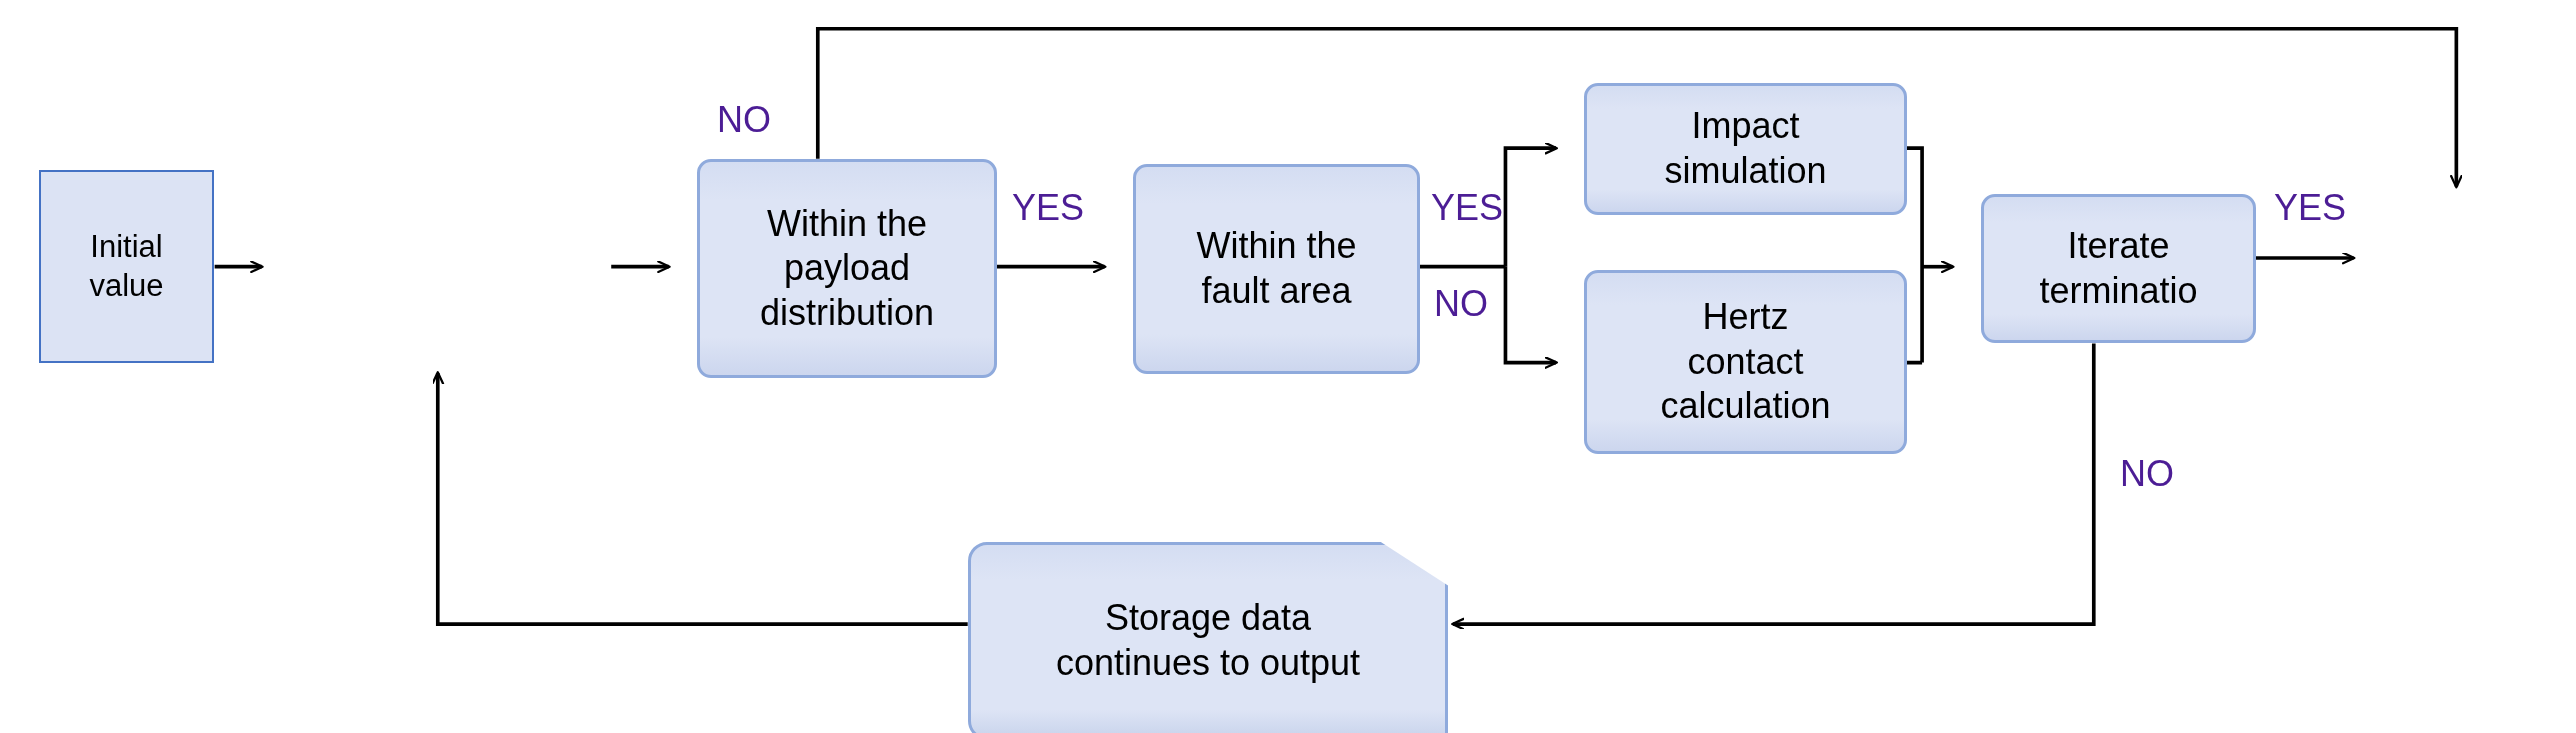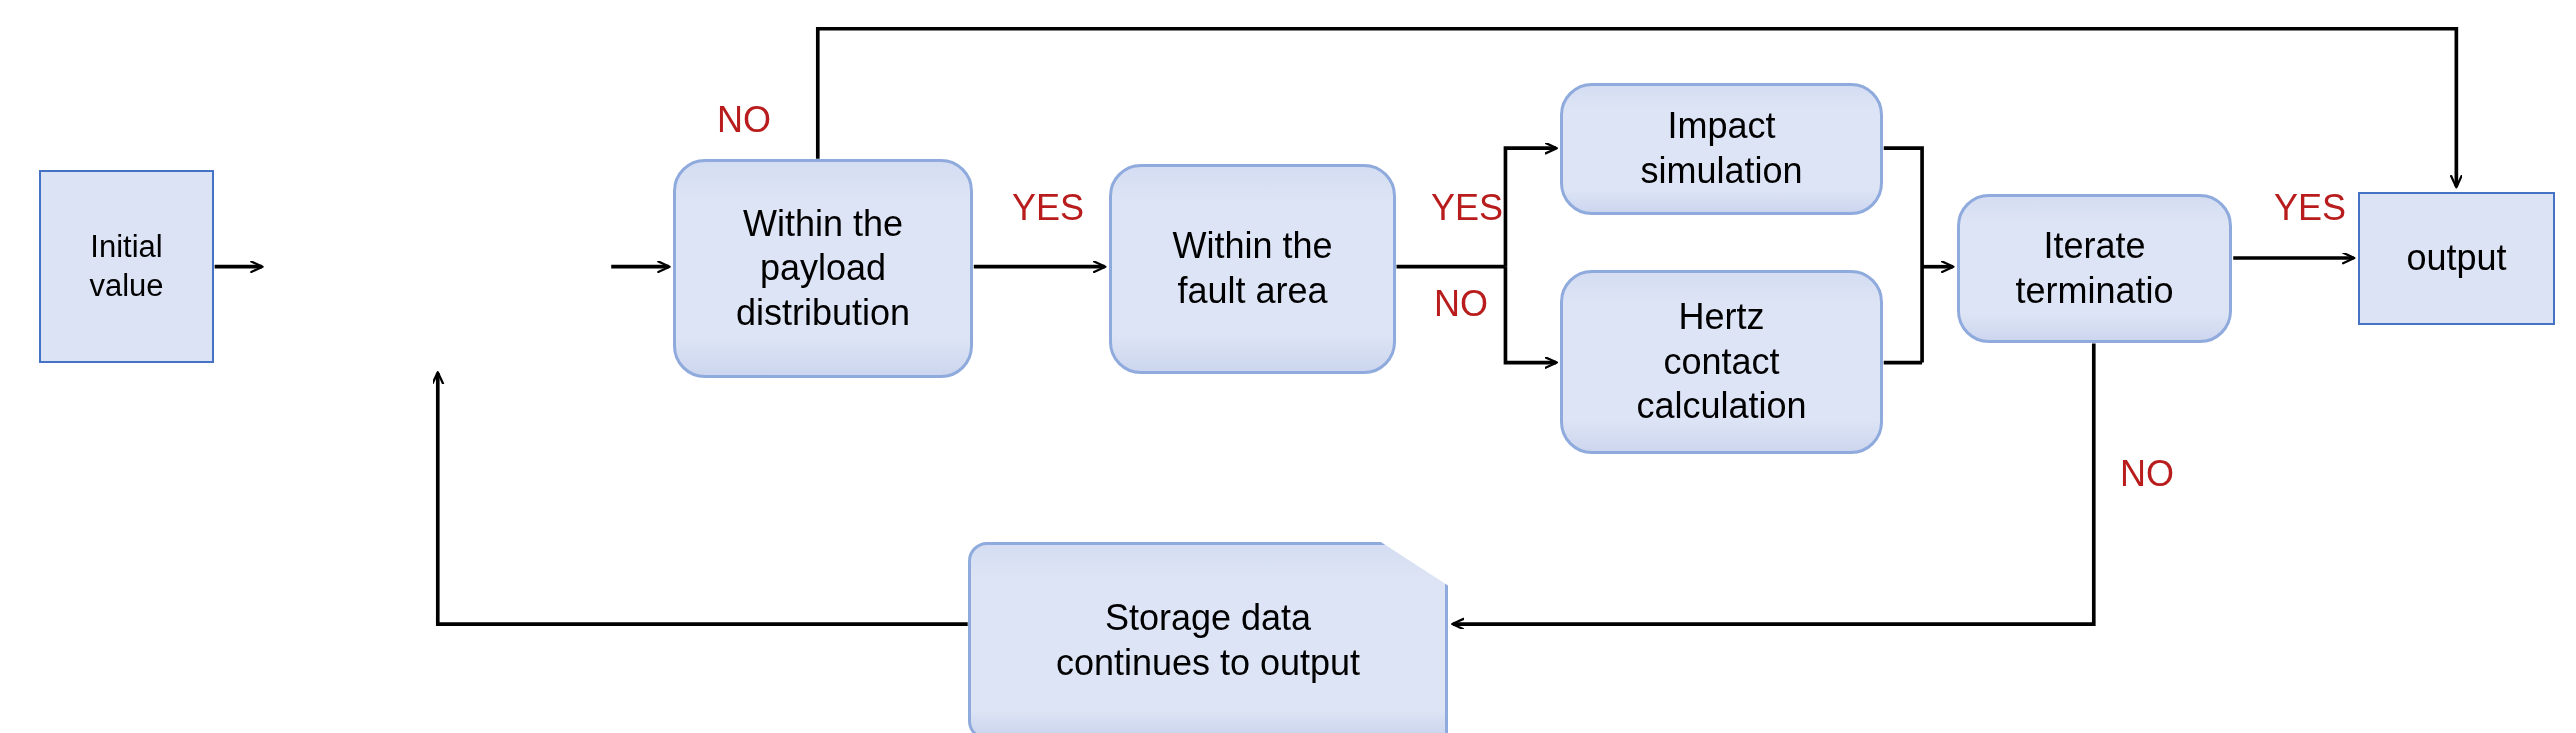--- a/index.html
+++ b/index.html
@@ -40,37 +40,38 @@
   
   .node.rect {
     background: #dce3f4;
     border: 2.6px solid #4472c4;
     border-radius: 0;
   }
   
   .node.round {
     background: linear-gradient(to bottom, #d4ddf2 0%, #dde4f5 18%, #dde4f5 82%, #ccd6ee 100%);
     border: 3.5px solid #8faadc;
-    border-radius: 32px;
+    border-radius: 14px;
+    margin-left: 24px;
   }
   
   .node.storage {
     background: linear-gradient(to bottom, #d4ddf2 0%, #dde4f5 18%, #dde4f5 86%, #c9d4ec 100%);
     border: 3.5px solid #8faadc;
     border-radius: 19px 0 0 19px;
     clip-path: polygon(0 0, 86% 0, 100% 22%, 100% 100%, 0 100%);
   }
   .node .label {
     display: block;
     padding: 0 8.7px;
     white-space: pre-line;
   }
   .edge-label {
     position: absolute;
-    color: #b91c1c;
+    color: #4c1d95;
     white-space: nowrap;
     z-index: 4;
   }
 
   
   #n-initial        { left:39px;   top:170px; width:175px; height:193px; font-size:31px; }
   #n-calculate      { left:266px;  top:167px; width:345px; height:201px; font-size:36px; }
   #n-payload        { left:673px;  top:159px; width:300px; height:219px; font-size:36px; }
   #n-fault          { left:1109px; top:164px; width:287px; height:210px; font-size:36px; }
   #n-impact         { left:1560px; top:83px;  width:323px; height:132px; font-size:36px; }
@@ -155,23 +156,20 @@
     <span class="label">Hertz
 contact
 calculation</span>
   </div>
 
   <div class="node round" id="n-iterate">
     <span class="label">Iterate
 terminatio</span>
   </div>
 
-  <div class="node rect" id="n-output">
-    <span class="label">output</span>
-  </div>
 
   <div class="node storage" id="n-storage">
     <span class="label">Storage data
 continues to output</span>
   </div>
 
   <div class="edge-label" id="l-no-payload">NO</div>
   <div class="edge-label" id="l-yes-payload">YES</div>
   <div class="edge-label" id="l-yes-fault">YES</div>
   <div class="edge-label" id="l-no-fault">NO</div>

